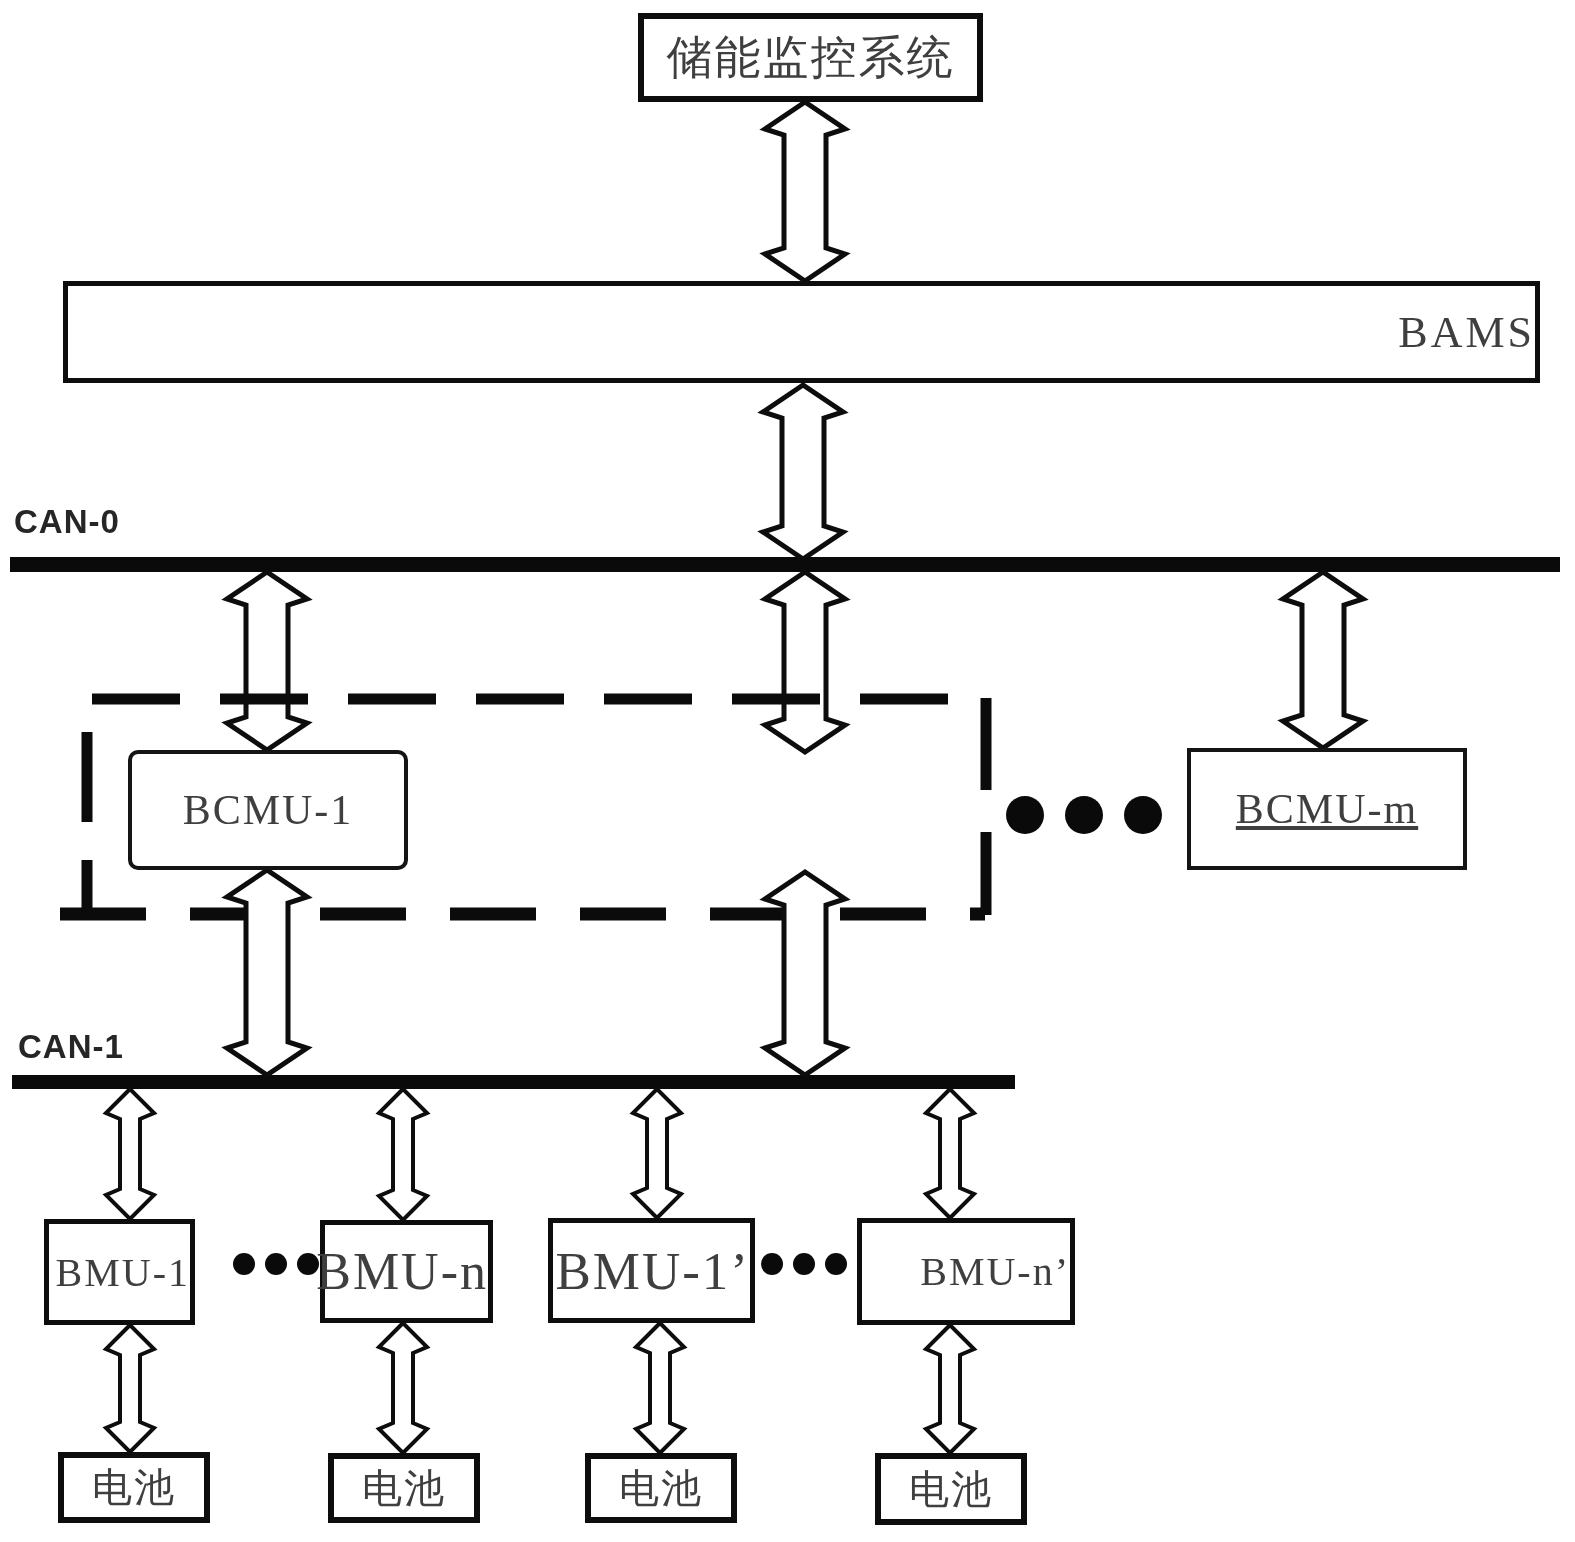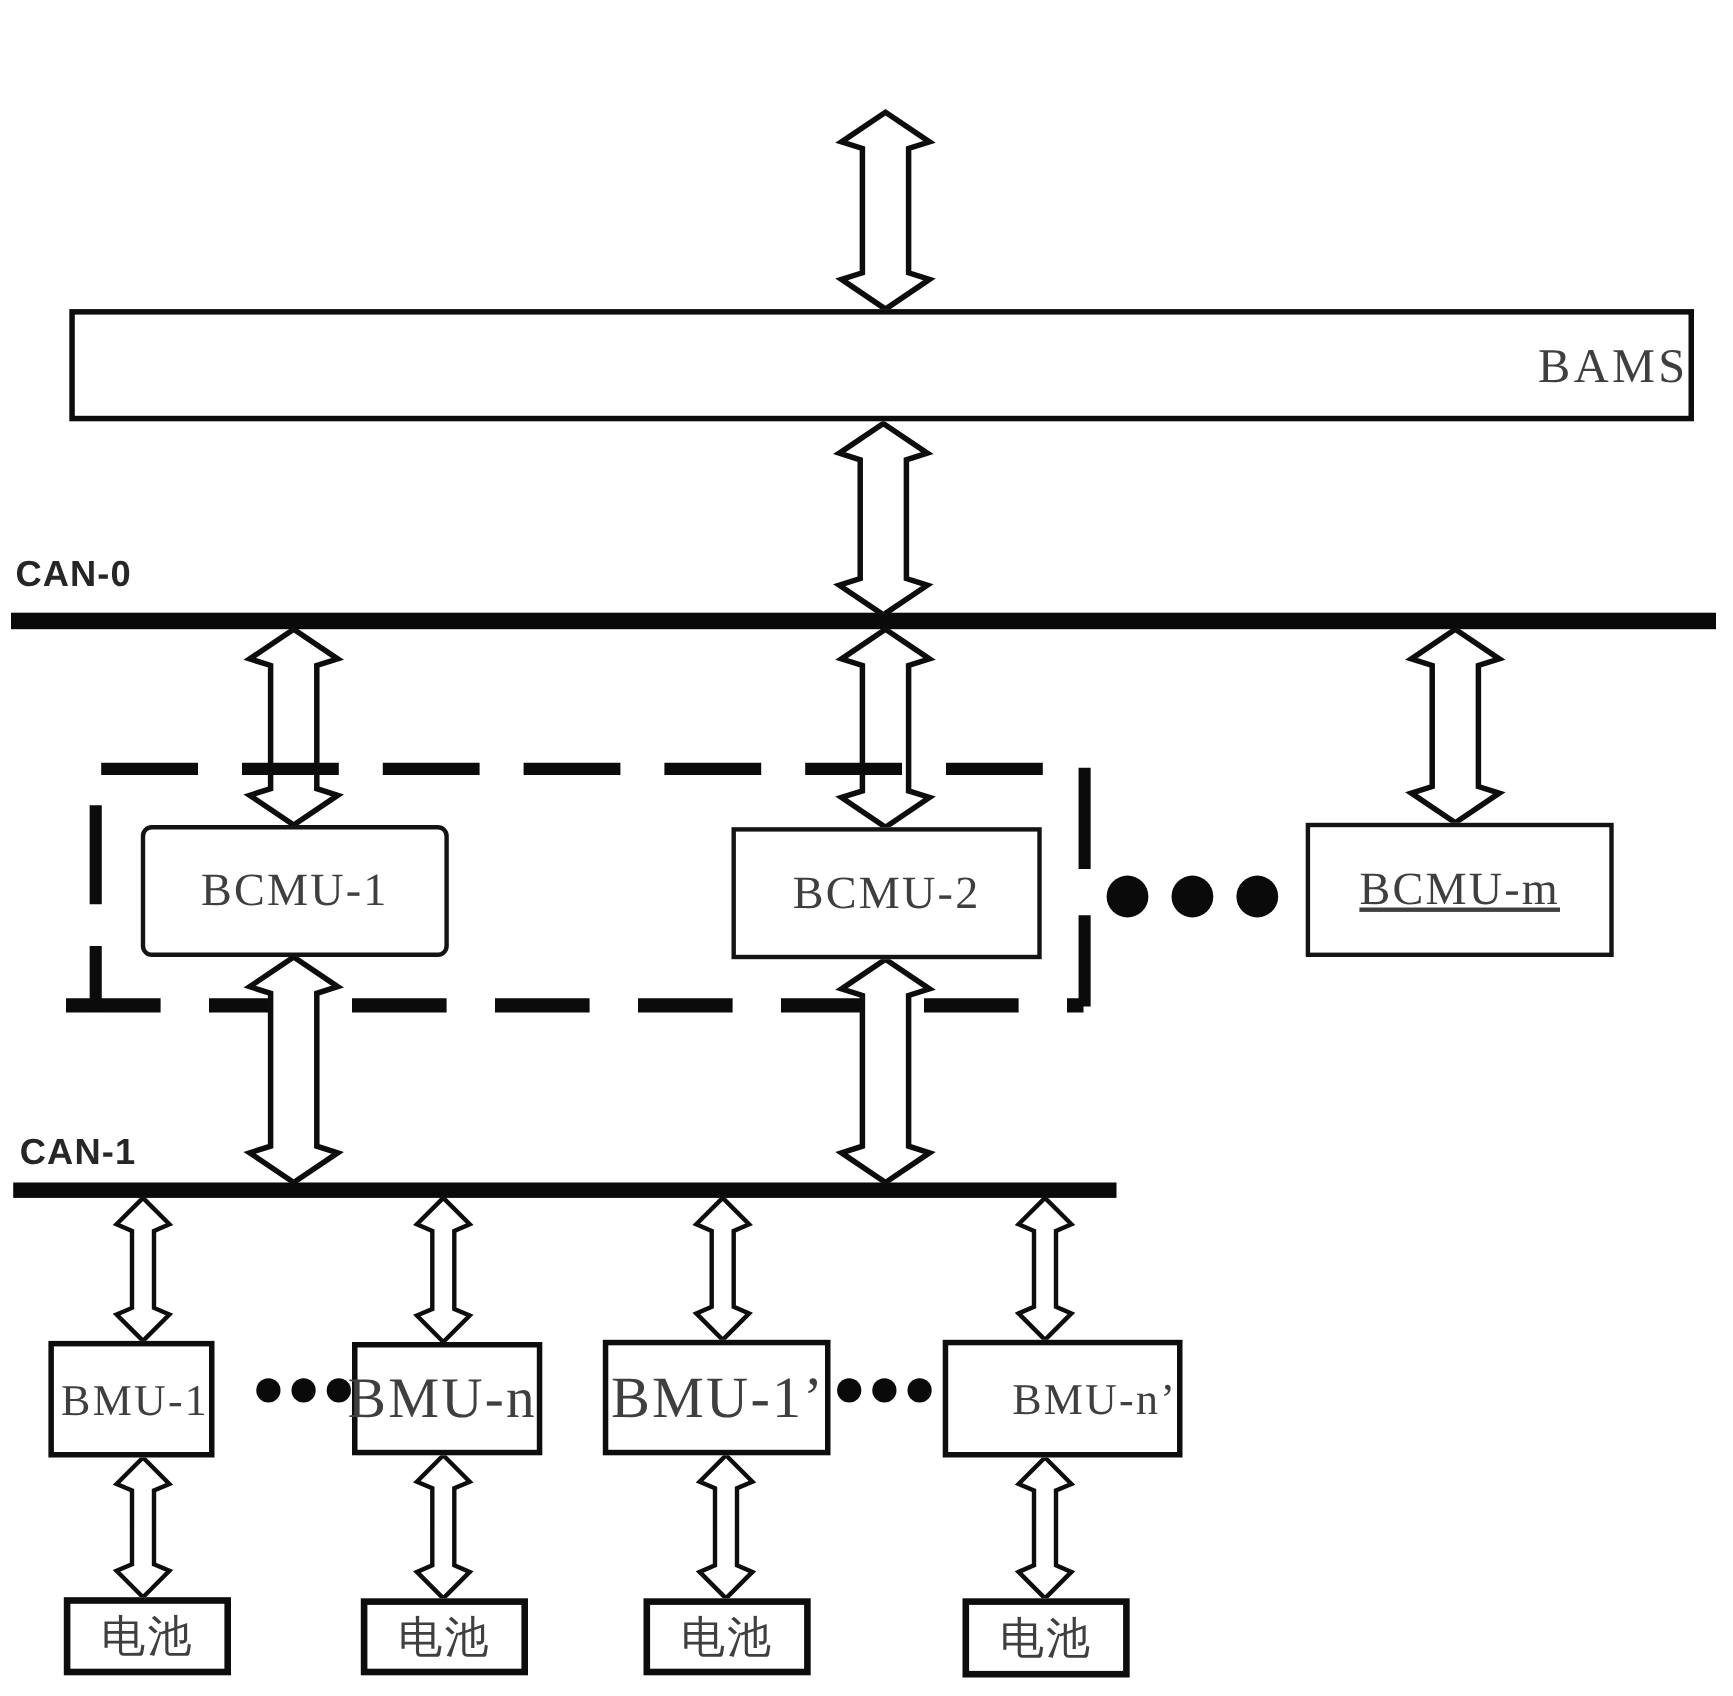--- a/index.html
+++ b/index.html
@@ -95,33 +95,33 @@
       <circle cx="276" cy="1264" r="11"></circle>
       <circle cx="308" cy="1264" r="11"></circle>
     </g>
     <g fill="#0a0a0a">
       <circle cx="772" cy="1264" r="11"></circle>
       <circle cx="804" cy="1264" r="11"></circle>
       <circle cx="836" cy="1264" r="11"></circle>
     </g>
   </svg>
 
+  <div class="box b6 monitor">
+    <span>储能监控系统</span>
+  </div>
 
   <div class="box b5 bams">
     <span>BAMS</span>
   </div>
 
   <div class="buslabel can0label">CAN-0</div>
   <div class="buslabel can1label">CAN-1</div>
 
   <div class="box b4 bcmu1">
     <span>BCMU-1</span>
-  </div>
-  <div class="box b4 bcmu2">
-    <span>BCMU-2</span>
   </div>
   <div class="box b4 bcmum">
     <span>BCMU-m</span>
   </div>
 
   <div class="box b5 bmu1">
     <span>BMU-1</span>
   </div>
   <div class="box b5 bmun">
     <span>BMU-n</span>

